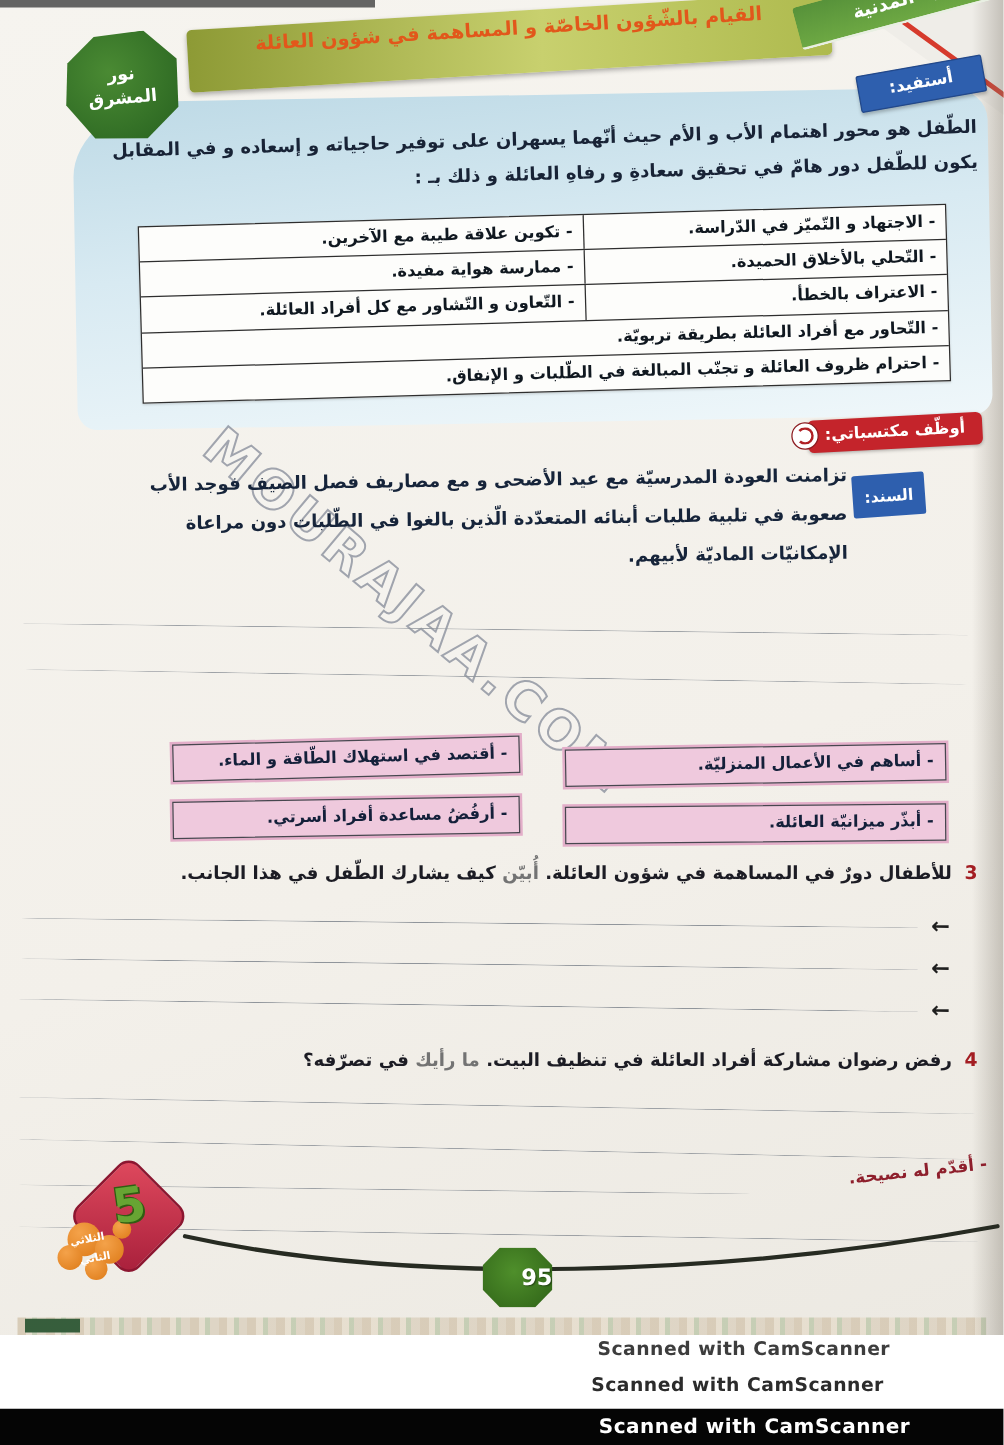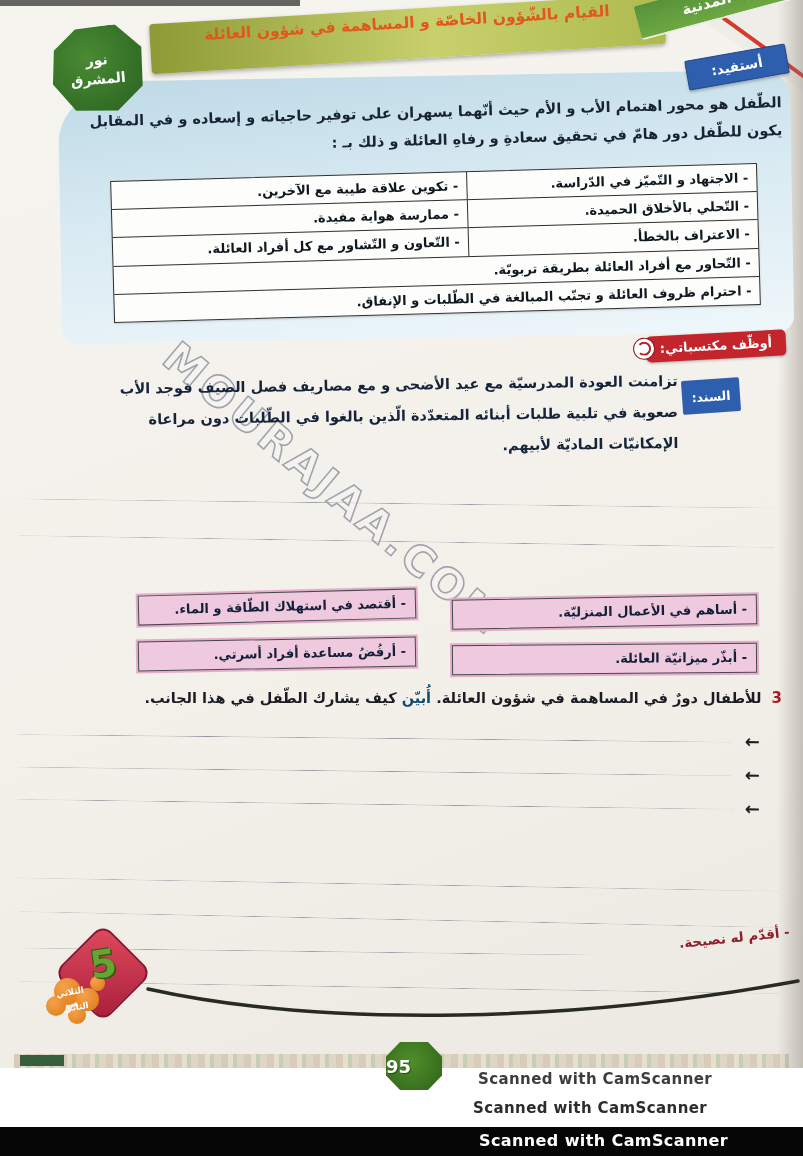--- a/index.html
+++ b/index.html
@@ -70,21 +70,21 @@
   .support-text{position:absolute;left:86px;top:370px;width:592px;transform:rotate(-.8deg);
          direction:rtl;text-align:right;color:#16243a;font-weight:bold;font-size:14.5px;
          line-height:2.15;z-index:3;}
 
   .watermark-svg{position:absolute;left:130px;top:312px;width:360px;height:260px;
          overflow:visible;z-index:2;pointer-events:none;}
 
   .q-line{position:absolute;left:20px;width:762px;direction:rtl;text-align:right;
          color:#1c1c24;font-weight:bold;font-size:14.5px;line-height:1.6;z-index:3;}
   .qnum{color:#a31d22;font-size:15px;margin-left:5px;}
-  .hl{color:#0c4a6e;}
+  .hl{color:#737373;}
 
   .wline{position:absolute;height:0;border-top:1.7px solid #90959b;opacity:.85;
          border-radius:50%;z-index:2;}
 
   .pink-box{position:absolute;background:#efc9dd;border:1.3px solid #47474f;
          box-shadow:0 0 0 2px #e3aec9;direction:rtl;text-align:right;
          color:#14203a;font-weight:bold;font-size:13px;line-height:1.4;
          padding:5px 9px 3px 4px;box-sizing:border-box;z-index:3;}
 
   .arrow-row{position:absolute;left:15px;width:745px;z-index:3;}
@@ -105,25 +105,25 @@
   .fl1{left:6px;top:48px;width:27px;height:27px;}
   .fl2{left:28px;top:58px;width:23px;height:23px;}
   .fl3{left:-2px;top:66px;width:20px;height:20px;}
   .fl4{left:20px;top:76px;width:18px;height:18px;}
   .fl5{left:42px;top:46px;width:15px;height:15px;}
   .tri-label{position:absolute;color:#fff;font-weight:bold;font-size:8.5px;z-index:3;
          transform:rotate(-10deg);direction:rtl;}
   .tl1{left:8px;top:57px;} .tl2{left:16px;top:72px;}
 
   .swoosh-svg{position:absolute;left:0;top:955px;width:803px;height:100px;z-index:3;}
-  .page-badge{position:absolute;left:386px;top:1042px;width:56px;height:48px;
+  .page-badge{position:absolute;left:386px;top:998px;width:56px;height:48px;
          clip-path:polygon(25% 0,75% 0,100% 30%,100% 70%,75% 100%,25% 100%,0 70%,0 30%);
          background:radial-gradient(circle at 45% 40%,#4f8f2b,#356b1b 80%);
          color:#fff;font-weight:bold;font-size:18px;display:flex;align-items:center;
-         justify-content:flex-start;z-index:4;text-shadow:1px 1px 1px rgba(0,0,0,.4);}
+         justify-content:flex-end;z-index:4;text-shadow:1px 1px 1px rgba(0,0,0,.4);}
 
   .bottom-strip{position:absolute;left:14px;top:1054px;width:775px;height:14px;opacity:.9;
          background:repeating-linear-gradient(90deg,#d6c9b4 0 7px,#e6ddcd 7px 12px,#c2cbb0 12px 16px,#ddd3c2 16px 23px);}
   .green-block{position:absolute;left:6px;top:1px;width:44px;height:11px;background:#234f2a;}
 
   .scan-text{position:absolute;color:#3d3d3d;font-size:15px;font-weight:600;
          letter-spacing:.4px;font-family:"DejaVu Sans",sans-serif;}
   .scan-bar{position:absolute;left:0;top:1127px;width:803px;height:29px;background:#050505;}
   .scan-bar span{position:absolute;left:479px;top:4px;color:#fff;font-size:16px;
          font-weight:600;letter-spacing:.4px;}
@@ -217,20 +217,26 @@
   </div>
   <div class="arrow-row" style="top:771px;transform:rotate(.7deg);">
     <span class="wline-in"></span>
     <span class="arrow-glyph">←</span>
   </div>
   <div class="arrow-row" style="top:804px;transform:rotate(.8deg);">
     <span class="wline-in"></span>
     <span class="arrow-glyph">←</span>
   </div>
 
+  <div class="q-line" style="top:836px;">
+    <span class="qnum">4</span>
+    <span>رفض رضوان مشاركة أفراد العائلة في تنظيف البيت.</span>
+    <span class="hl">ما رأيك</span>
+    <span>في تصرّفه؟</span>
+  </div>
   <div class="wline" style="left:15px;top:884px;width:765px;transform:rotate(1deg);"></div>
   <div class="wline" style="left:15px;top:919px;width:765px;transform:rotate(1.2deg);"></div>
 
   <div class="advice">- أقدّم له نصيحة.</div>
   <div class="wline" style="left:15px;top:951px;width:585px;transform:rotate(.7deg);"></div>
   <div class="wline" style="left:15px;top:987px;width:768px;transform:rotate(.9deg);"></div>
 
   <div class="tri-badge">
     <div class="diamond"></div>
     <div class="five">5</div>

